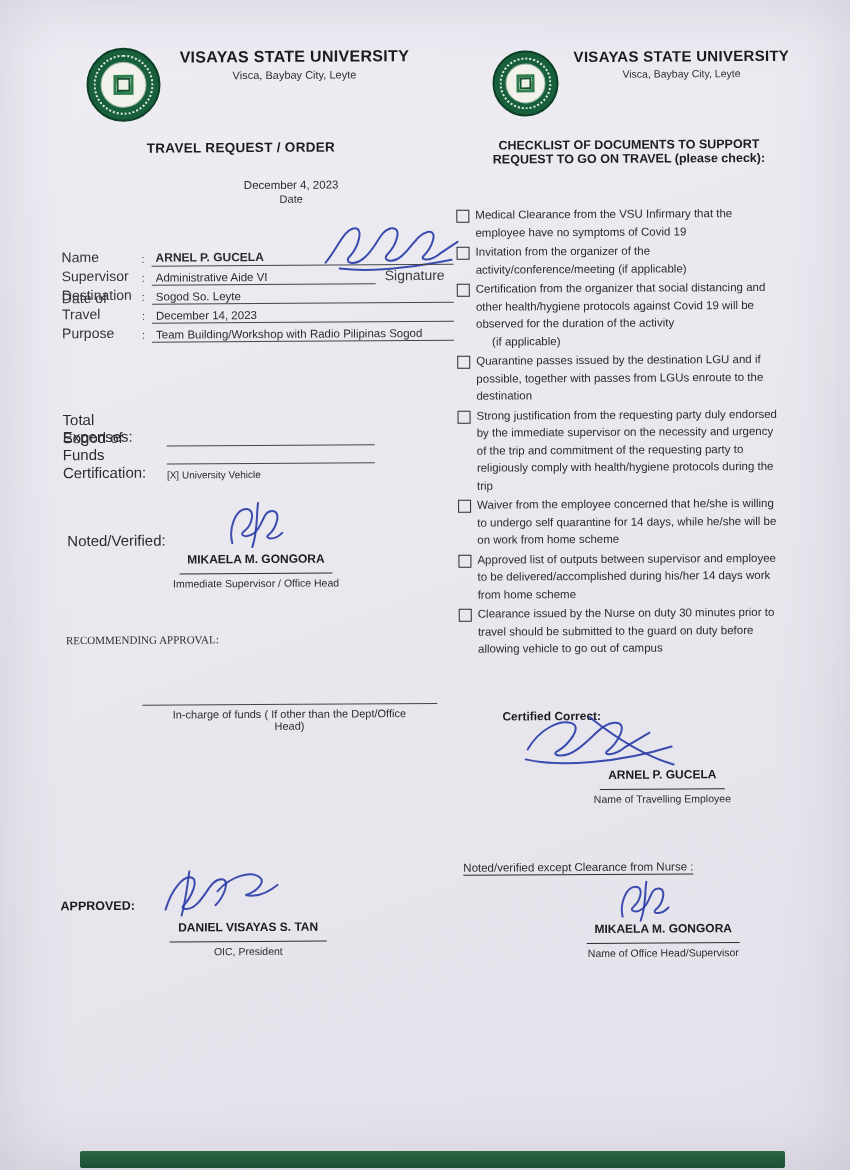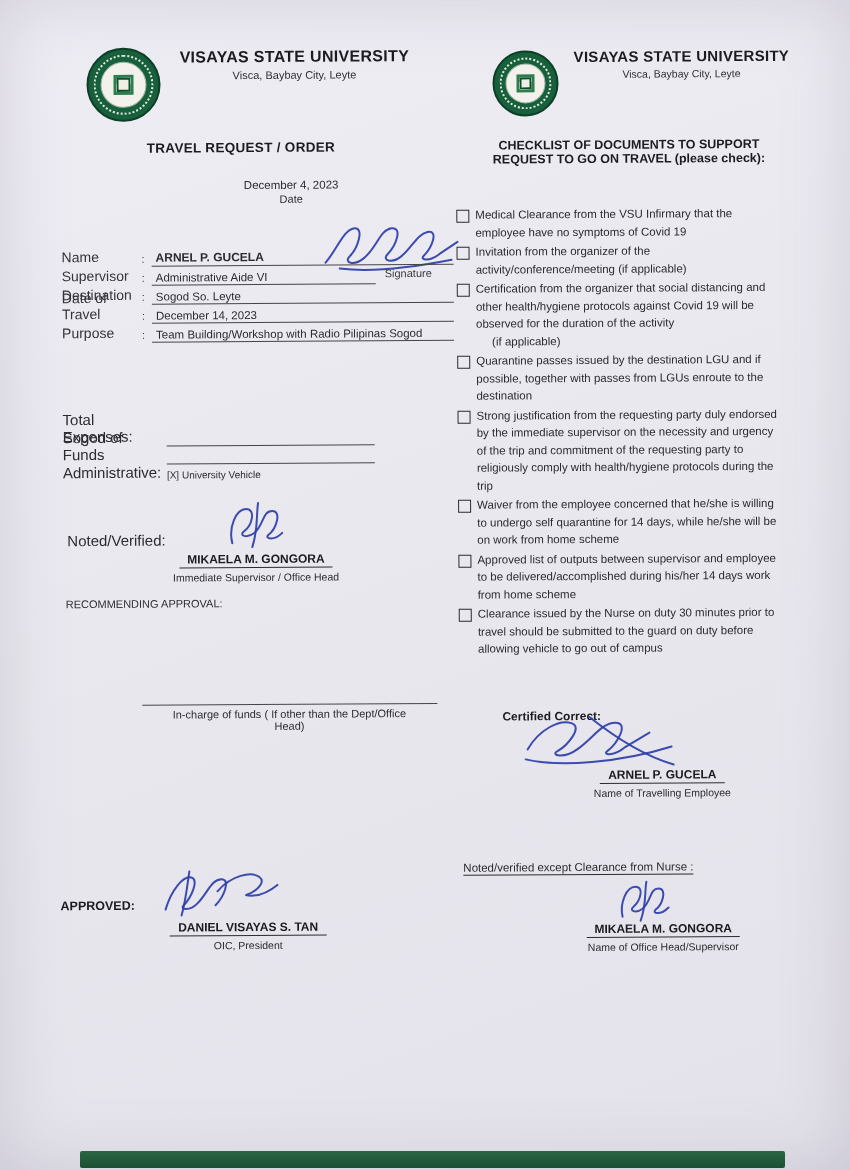--- a/index.html
+++ b/index.html
@@ -43,35 +43,35 @@
   .date-caption { font-size:11px; margin-top:2px; }
 
   
   .fields { position:absolute; left:60px; top:246px; width:392px; }
   .frow { display:flex; align-items:flex-end; height:19px; }
   .flabel { width:80px; font-size:14px; color:#33343a; padding-bottom:2px; }
   .fcolon { width:10px; font-size:11px; padding-bottom:2px; }
   .fvalue { flex:1; font-size:11.5px; border-bottom:1px solid #44444a; padding:0 2px 1px 4px; white-space:nowrap; }
   .fvalue.bold { font-weight:bold; font-size:12px; }
   .fvalue.short { margin-right:78px; }
-  .sig-caption { position:absolute; left:383px; top:267px; font-size:11px; color:#3a3a40; }
+  .sig-caption { position:absolute; left:383px; top:267px; font-size:14px; color:#3a3a40; }
 
   .expenses { position:absolute; left:60px; top:427px; width:312px; }
   .erow { display:flex; align-items:flex-end; height:18px; }
   .elabel { width:104px; font-size:15px; padding-bottom:2px; }
   .eline  { flex:1; border-bottom:1px solid #44444a; height:15px; }
   .evalue { font-size:10px; padding-bottom:2px; }
 
   .noted-label { position:absolute; left:64px; top:530px; font-size:15px; }
   .person { position:absolute; text-align:center; }
   .pname { display:inline-block; font-weight:bold; font-size:12px; color:#1b1b20;
-           border-bottom:1px solid #2b2b30; padding:0 8px 1px; }
+           border-bottom:1px solid #2b2b30; padding:0 8px 7px; }
   .ptitle { font-size:10.5px; margin-top:3px; }
   .supervisor { left:150px; top:548px; width:205px; }
-  .recommending { position:absolute; left:62px; top:596px; font-size:11px; }
+  .recommending { position:absolute; left:62px; top:632px; font-size:11px;font-family:Liberation Serif, serif; }
 
   .incharge-line { position:absolute; left:138px; top:703px; width:295px; border-top:1px solid #44444a; }
   .incharge-caption { position:absolute; left:160px; top:707px; width:250px; text-align:center; font-size:11px; }
 
   .approved-label { position:absolute; left:55px; top:897px; font-weight:bold; font-size:12.5px; color:#1b1b20; }
   .approver { left:135px; top:916px; width:215px; }
 
   
   .checklist-title { position:absolute; left:470px; top:139px; width:316px; text-align:center;
                      font-weight:bold; font-size:12.5px; color:#1b1b20; }
@@ -169,21 +169,21 @@
     <div class="expenses">
       <div class="erow">
         <span class="elabel">Total Expenses:</span>
         <span class="eline"></span>
       </div>
       <div class="erow">
         <span class="elabel">Sogod of Funds</span>
         <span class="eline"></span>
       </div>
       <div class="erow">
-        <span class="elabel">Administrative:</span>
+        <span class="elabel">Certification:</span>
         <span class="evalue">[X] University Vehicle</span>
       </div>
     </div>
 
     <div class="noted-label">Noted/Verified:</div>
 
     <svg class="sig sig-gongora-l" viewBox="0 0 80 52">
       <path d="M14 44 C10 28 18 10 28 10 C38 10 34 26 26 32 C20 36 28 40 36 34 C46 26 44 12 54 12 C64 12 58 30 50 36 C46 40 56 42 64 34"></path>
       <path d="M40 4 C38 16 40 30 34 48"></path>
     </svg>

